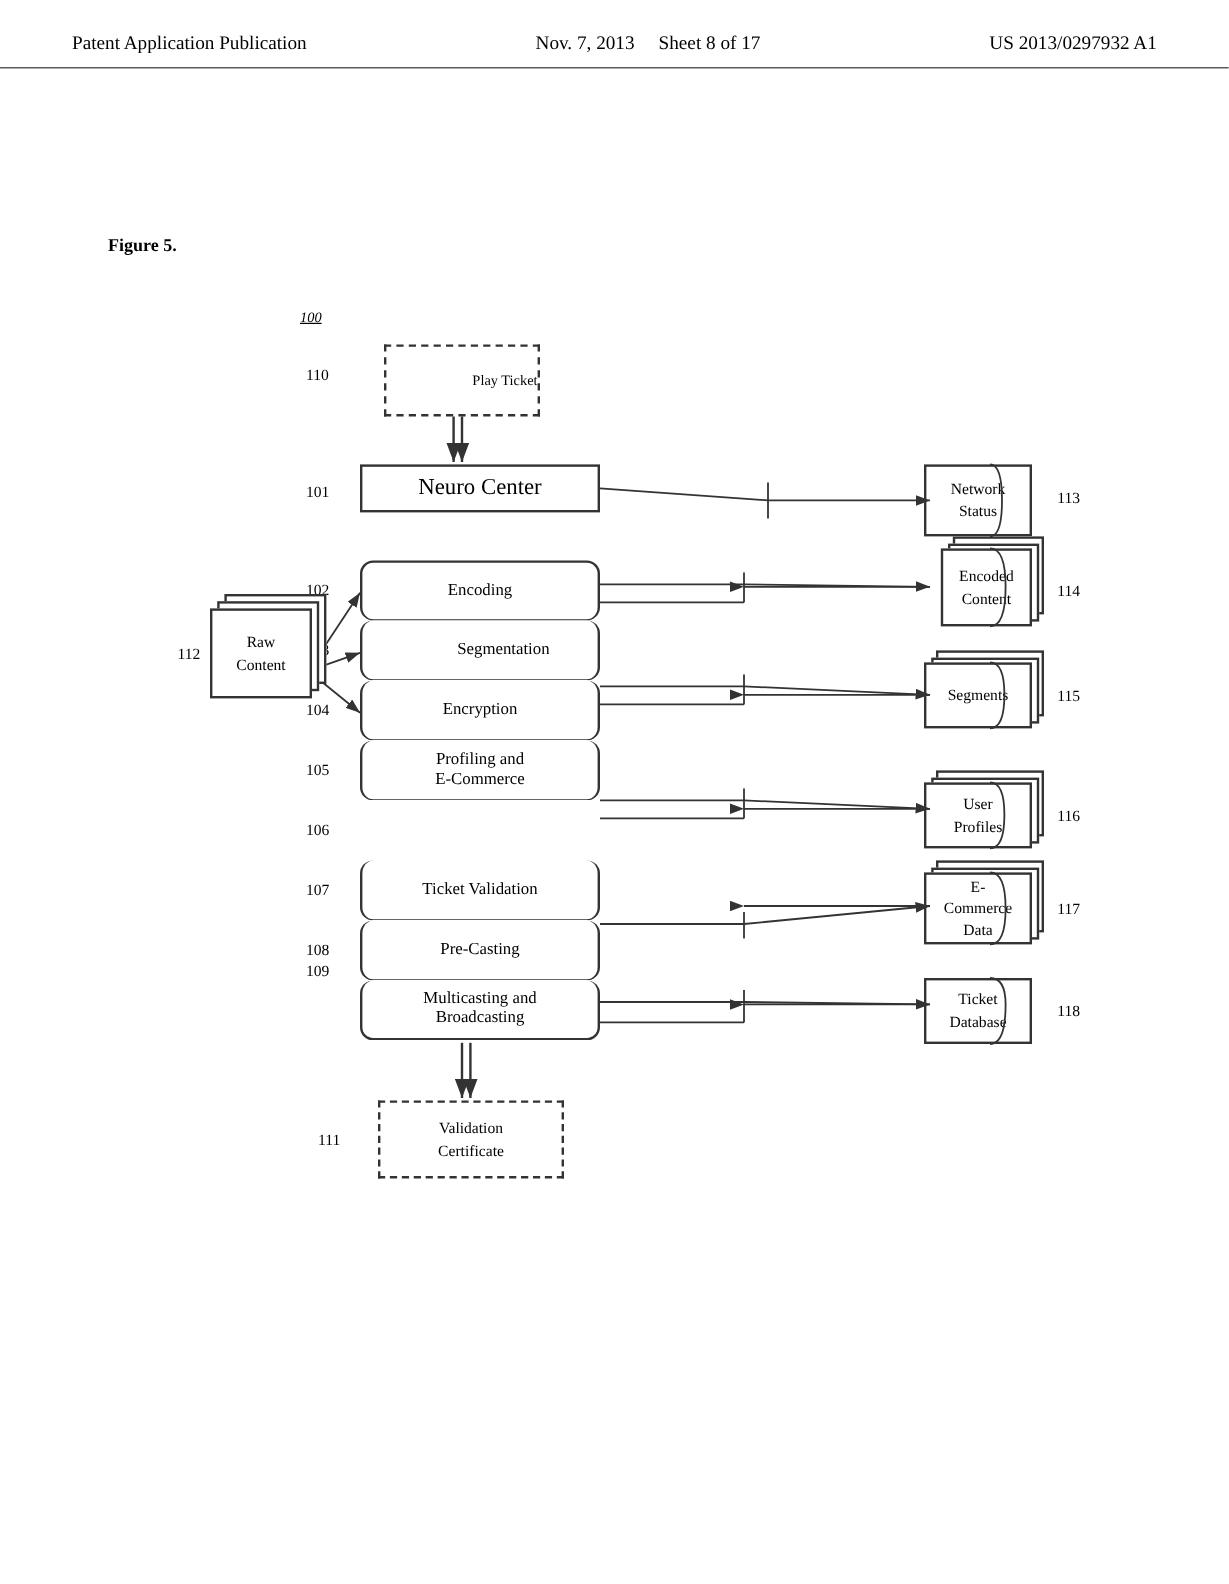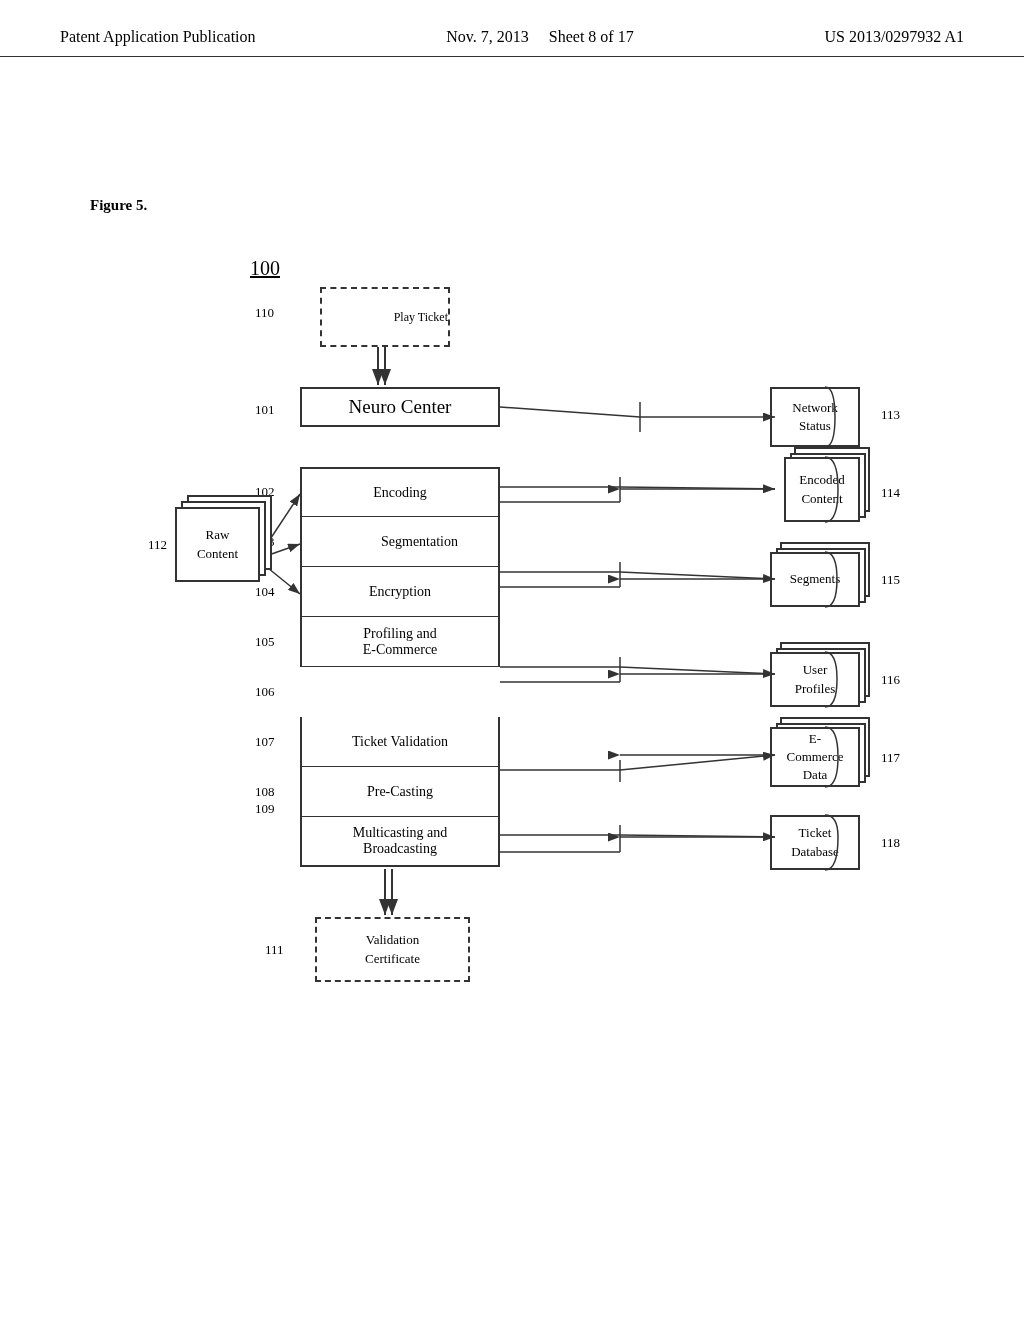--- a/index.html
+++ b/index.html
@@ -43,22 +43,23 @@
       left: 80px;
       width: 860px;
       height: 980px;
     }
 
     
     .sys-label {
       position: absolute;
       top: 0px;
       left: 170px;
-      font-size: 20px;
+      font-size: 12px;
       text-decoration: underline;
+      font-style: italic;
     }
 
     
     .play-ticket-box {
       position: absolute;
       top: 30px;
       left: 240px;
       width: 130px;
       height: 60px;
       border: 2px dashed #333;
@@ -106,20 +107,21 @@
       height: 50px;
       border-bottom: 1px solid #333;
       display: flex;
       align-items: center;
       justify-content: center;
       font-size: 14px;
       text-align: center;
       background: #fff;
       border-left: 2px solid #333;
       border-right: 2px solid #333;
+      border-radius: 11px;
     }
 
     
     .row-encoding    { top: 210px; }
     .row-segmentation{ top: 260px; padding-left: 39px; }
     .row-encryption  { top: 310px; }
     .row-profiling   { top: 360px; height: 50px; }
     .row-request     { top: 410px; height: 50px; }
     .row-ticket-val  { top: 460px; }
     .row-precasting  { top: 510px; }

